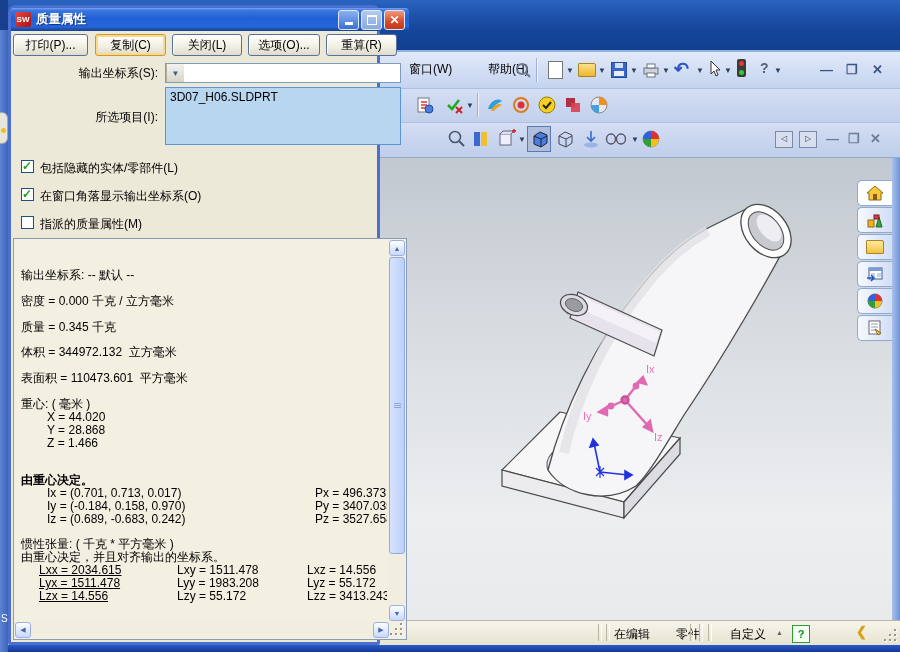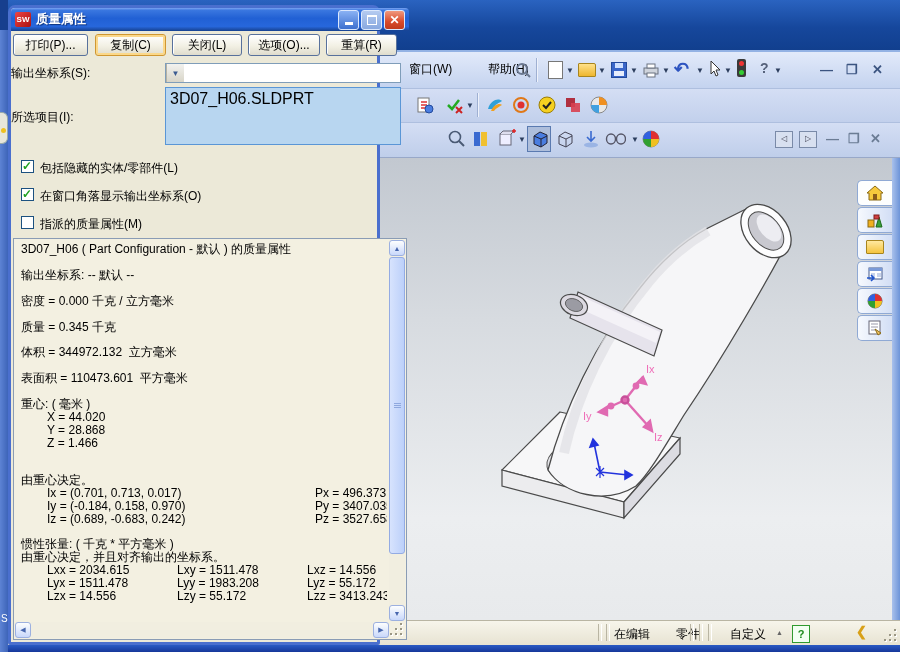--- a/index.html
+++ b/index.html
@@ -37,35 +37,35 @@
      background:linear-gradient(180deg,#7ba4f0 0%,#3a77e0 10%,#2160d4 45%,#2767dc 80%,#16418f 100%);
      display:flex;align-items:center;padding:0 4px;box-sizing:border-box;}
   .dlg-title-text{color:#fff;font-weight:bold;font-size:12.5px;text-shadow:1px 1px 1px #10337a;margin-left:5px;flex:1;}
   .cap-btn{width:21px;height:20px;border:1px solid #dbe8fd;border-radius:3px;margin-left:2px;display:flex;align-items:center;justify-content:center;box-sizing:border-box;}
   .cap-min{background:linear-gradient(180deg,#8ab2f4,#3d70cf);}
   .cap-max{background:linear-gradient(180deg,#b5cbf0,#89a9e0);}
   .cap-close{background:linear-gradient(180deg,#f0997e,#d8492a 60%,#c03a1c);}
   .swlogo{width:16px;height:15px;background:linear-gradient(135deg,#e8structure 0%,#c22 100%);background:linear-gradient(135deg,#e44,#a11);border-radius:2px;color:#fff;font-size:8px;font-weight:bold;text-align:center;line-height:15px;}
   .btn{height:22px;background:linear-gradient(180deg,#ffffff,#f2f0e4 55%,#dfdccd);border:1px solid #58719c;border-radius:3px;font-size:12px;text-align:center;line-height:20px;box-sizing:border-box;box-shadow:inset 1px 1px 0 #fff;}
   .btn.focused{border-color:#cf9732;box-shadow:inset 0 0 0 2px #fbd88a;text-align:center;}
-  .fld-label{height:16px;line-height:16px;}
+  .fld-label{height:16px;line-height:16px;text-align:right;}
   .combo{height:20px;background:#fff;border:1px solid #7f9db9;box-sizing:border-box;display:flex;align-items:center;}
   .combo-text{flex:1;padding-left:4px;font-size:12px;}
   .combo-btn{width:17px;height:18px;background:linear-gradient(180deg,#f2f2ef,#d8d5c8);border-left:1px solid #b5b2a4;display:flex;align-items:center;justify-content:center;color:#3a5a90;font-size:8px;}
-  .listbox{background:#b8d6f0;border:1px solid #5a96d6;box-sizing:border-box;padding:2px 4px;font-size:16px;}
+  .listbox{background:#b8d6f0;border:1px solid #5a96d6;box-sizing:border-box;padding:2px 4px;font-size:12px;}
   .cb{width:13px;height:13px;background:#fff;border:1px solid #1c5180;box-sizing:border-box;}
   .cb .cb-mark{display:none;color:#21a121;font-size:12px;font-weight:bold;line-height:11px;margin-left:0px;}
   .cb.checked .cb-mark{display:block;}
   .cb-label{font-size:12px;}
   .results{left:2px;top:230px;width:394px;height:402px;border:1px solid #8a9cb5;background:#f3f0e1;box-sizing:border-box;}
   .rtext{position:absolute;left:5px;top:4px;right:19px;bottom:19px;overflow:hidden;font-size:12px;line-height:13px;}
   .rline{position:absolute;left:2px;white-space:pre;}
   .indent{left:28px;}
   .pcol{position:absolute;left:296px;white-space:pre;}
-  .tcol1{position:absolute;left:28px;white-space:pre;}
+  .tcol1{position:absolute;left:20px;white-space:pre;text-decoration:underline;}
   .tcol2{position:absolute;left:158px;white-space:pre;}
   .tcol3{position:absolute;left:288px;white-space:pre;}
   
   .sb-v{position:absolute;right:1px;top:1px;width:16px;bottom:18px;background:#f1eee0;}
   .sb-h{position:absolute;left:1px;bottom:1px;height:16px;right:17px;background:#f1eee0;}
   .sbtn{position:absolute;width:16px;height:16px;background:linear-gradient(180deg,#fdfefe,#c9d8fb);border:1px solid #9cb0e0;border-radius:3px;box-sizing:border-box;display:flex;align-items:center;justify-content:center;color:#4766ae;font-size:7px;}
   .sb-thumb{position:absolute;left:0px;width:16px;background:linear-gradient(90deg,#d7e3fd,#bcd0fa);border:1px solid #93abe3;border-radius:3px;box-sizing:border-box;}
   .sb-gripmarks{position:absolute;left:4px;top:50%;margin-top:-3px;width:7px;height:6px;
      background:repeating-linear-gradient(180deg,#8fa8de 0,#8fa8de 1px,transparent 1px,transparent 2px);}
   
@@ -397,31 +397,30 @@
     <span class="abs cb-label" style="left:29px;top:152px;">包括隐藏的实体/零部件(L)</span>
     <div class="abs cb checked" style="left:10px;top:180px;">
         <span class="cb-mark">✓</span>
       </div>
     <span class="abs cb-label" style="left:29px;top:180px;">在窗口角落显示输出坐标系(O)</span>
     <div class="abs cb" style="left:10px;top:208px;"></div>
     <span class="abs cb-label" style="left:29px;top:208px;">指派的质量属性(M)</span>
 
     <div class="abs results">
       <div class="rtext">
-        <div class="rline" style="top:0;">3D07_H06 ( Part Configuration - 默认 ) 的质量属性</div>
         <div class="rline" style="top:26px;">输出坐标系: -- 默认 --</div>
         <div class="rline" style="top:52px;">密度 = 0.000 千克 / 立方毫米</div>
         <div class="rline" style="top:78px;">质量 = 0.345 千克</div>
         <div class="rline" style="top:103px;">体积 = 344972.132  立方毫米</div>
         <div class="rline" style="top:129px;">表面积 = 110473.601  平方毫米</div>
         <div class="rline" style="top:155px;">重心: ( 毫米 )</div>
         <div class="rline indent" style="top:168px;">X = 44.020</div>
         <div class="rline indent" style="top:181px;">Y = 28.868</div>
         <div class="rline indent" style="top:194px;">Z = 1.466</div>
-        <div class="rline" style="top:231px;">由重心决定。</div>
+        <div class="rline" style="top:231px;font-weight:bold;">由重心决定。</div>
         <div class="rline indent" style="top:244px;">Ix = (0.701, 0.713, 0.017)</div>
         <div class="pcol" style="top:244px;">Px = 496.373</div>
         <div class="rline indent" style="top:257px;">Iy = (-0.184, 0.158, 0.970)</div>
         <div class="pcol" style="top:257px;">Py = 3407.035</div>
         <div class="rline indent" style="top:270px;">Iz = (0.689, -0.683, 0.242)</div>
         <div class="pcol" style="top:270px;">Pz = 3527.658</div>
         <div class="rline" style="top:295px;">惯性张量: ( 千克 * 平方毫米 )</div>
         <div class="rline" style="top:308px;">由重心决定，并且对齐输出的坐标系。</div>
         <div class="tcol1" style="top:321px;">Lxx = 2034.615</div>
         <div class="tcol2" style="top:321px;">Lxy = 1511.478</div>

